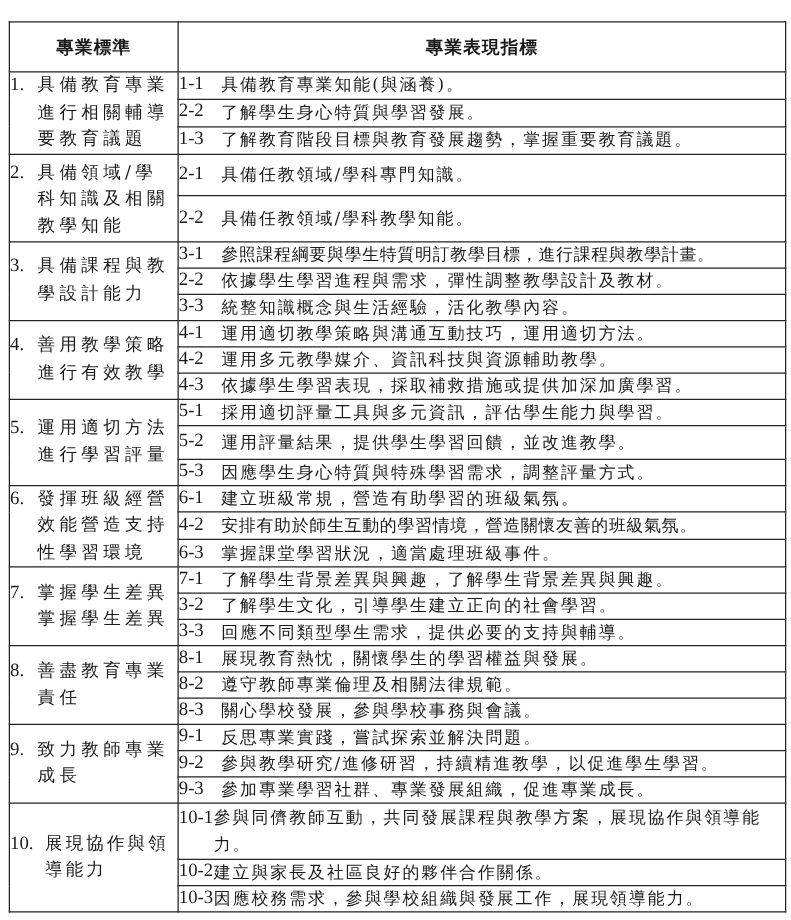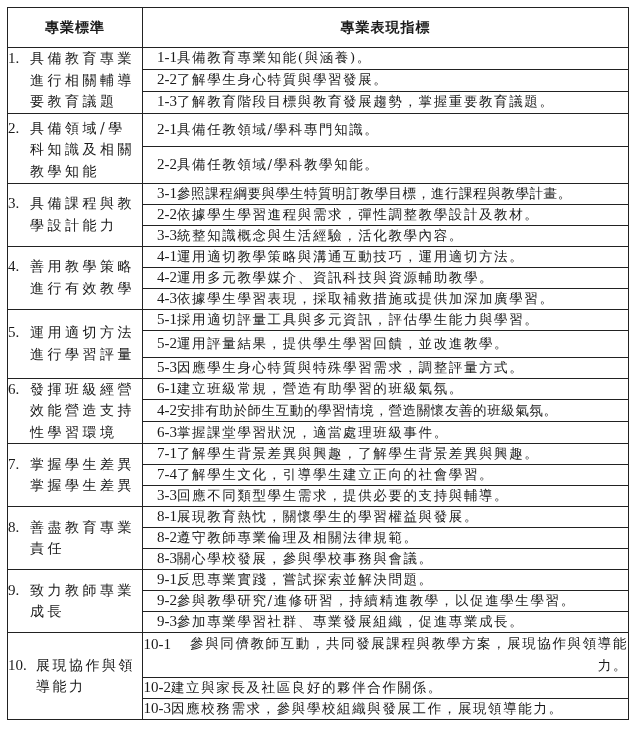--- a/index.html
+++ b/index.html
@@ -1,34 +1,34 @@
 <!DOCTYPE html>
 <html><head>
 <meta charset="utf-8">
 <style>
   html, body { margin: 0; padding: 0; background: #ffffff; }
   body { width: 633px; height: 736px; position: relative; overflow: hidden;
          font-family: "DejaVu Serif", "Liberation Serif", serif; color: #1a1a1a; }
-  table.std { position: absolute; left: 7px; top: 7px; width: 621px;
+  table.std { position: absolute; left: 7px; top: 17px; width: 621px;
               border-collapse: collapse; table-layout: fixed; }
   table.std td, table.std th { border: 1.4px solid #222; padding: 0; vertical-align: middle; }
   col.c1 { width: 135px; }
   col.c2 { width: 486px; }
   th { height: 39px; font-weight: bold; font-size: 14px; text-align: center; letter-spacing: 1px; }
   td.std-cell { font-size: 14px; line-height: 21.5px; padding: 0 4px 0 6px; vertical-align: top; }
   td.std-cell .wrap { display: flex; padding-top: 0px; }
   td.std-cell .num { width: 22px; flex: 0 0 22px; font-family: "Liberation Serif", serif; font-size: 15px; }
   td.std-cell .num.wide { width: 28px; flex: 0 0 28px; }
   td.std-cell .txt { letter-spacing: 3.5px; }
   td.ind { font-size: 13.5px; height: 20px; padding: 0 4px 0 6px; white-space: nowrap; }
-  td.ind .wrap { display: flex; align-items: flex-start; text-align: right; }
+  td.ind .wrap { display: flex; align-items: flex-start; }
   td.ind .code { font-family: "Liberation Serif", serif; font-size: 15px; width: 34px; flex: 0 0 34px; }
   td.ind .itxt { letter-spacing: 1.6px; white-space: normal; }
   td.ind.two-line { height: 44px; line-height: 22px; }
-  td.ind.two-line .itxt { text-indent: 0; font-family: Liberation Serif, serif; }
+  td.ind.two-line .itxt { text-indent: 0; }
   .v-mid { vertical-align: middle !important; }
 </style>
 </head>
 <body>
 
 <table class="std">
   <colgroup>
       <col class="c1">
       <col class="c2">
     </colgroup>
@@ -252,21 +252,21 @@
       <td class="ind">
           <div class="wrap">
             <span class="code">7-1</span>
             <span class="itxt">了解學生背景差異與興趣，了解學生背景差異與興趣。</span>
           </div>
         </td>
     </tr>
     <tr>
       <td class="ind">
           <div class="wrap">
-            <span class="code">7-4</span>
+            <span class="code">3-2</span>
             <span class="itxt">了解學生文化，引導學生建立正向的社會學習。</span>
           </div>
         </td>
     </tr>
     <tr>
       <td class="ind">
           <div class="wrap">
             <span class="code">3-3</span>
             <span class="itxt">回應不同類型學生需求，提供必要的支持與輔導。</span>
           </div>

